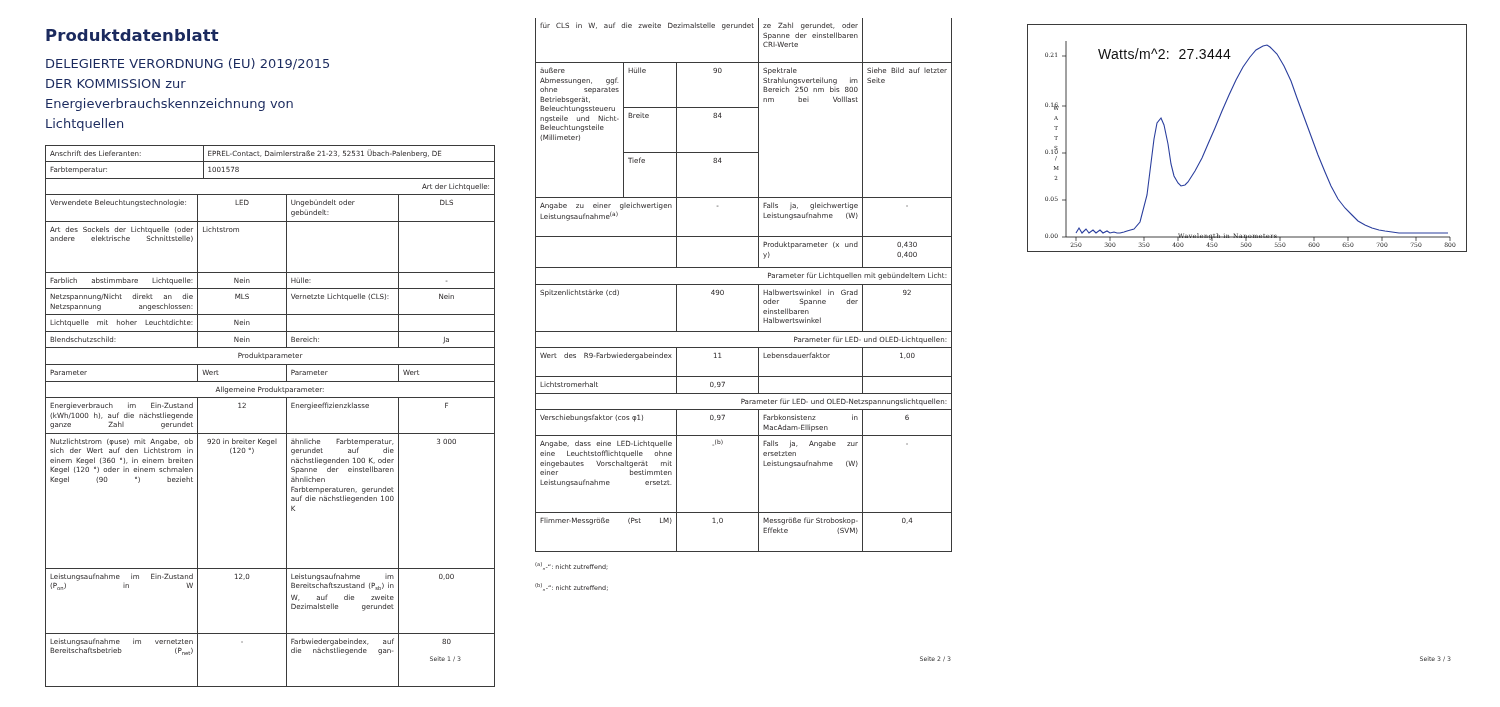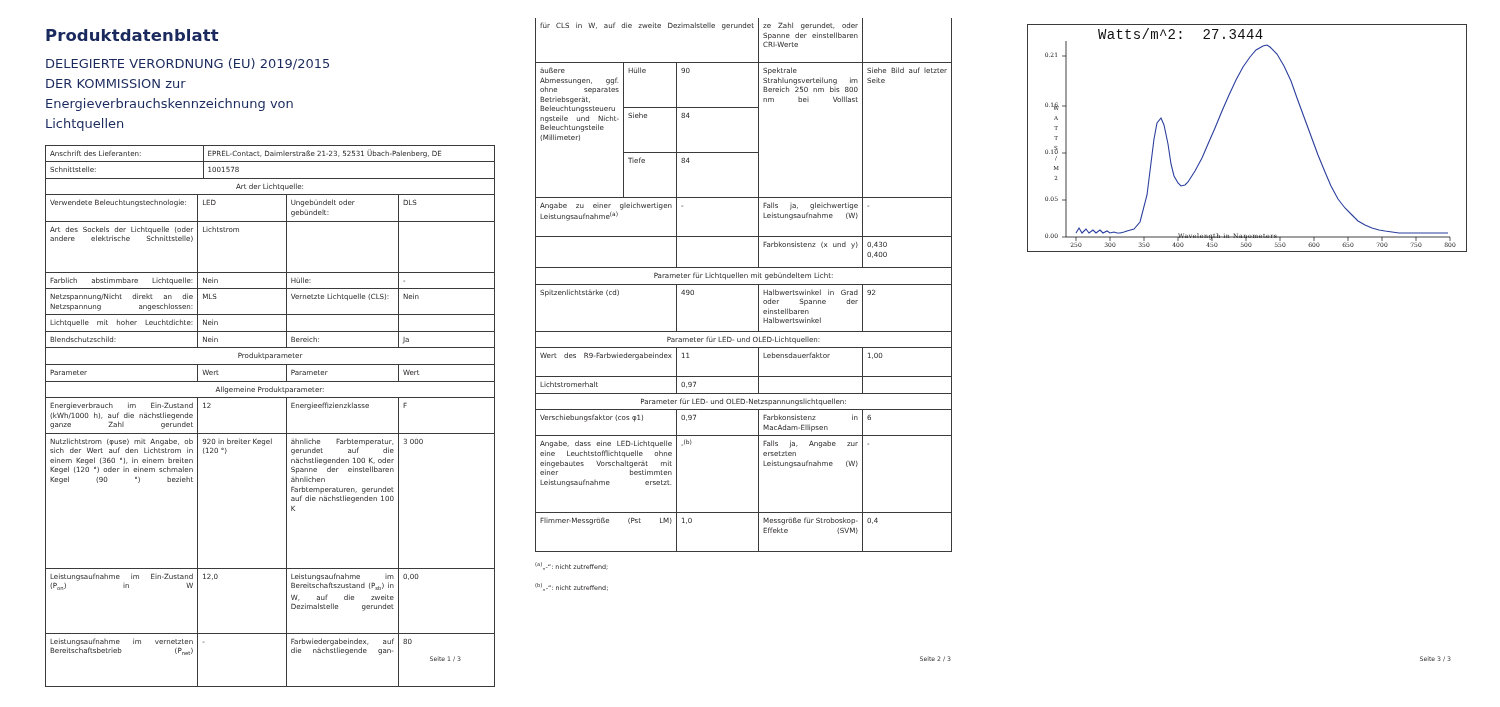--- a/index.html
+++ b/index.html
@@ -51,27 +51,27 @@
     font-size: 7.1px;
     line-height: 1.35;
   }
   table.grid td {
     border: 0.8px solid #3b3b3b;
     padding: 3px 4px 3px 4px;
     vertical-align: top;
     word-wrap: break-word;
     hyphens: auto;
   }
-  td.c { text-align: left; }
+  td.c { text-align: center; }
   td.j { text-align: justify; text-align-last: justify; }
   td.sec {
     text-align: center;
     font-weight: normal;
   }
-  td.secl { text-align: center; margin-top: 36px; }
+  td.secl { text-align: right; margin-top: 36px; }
 
   .ptable { margin: 10px 17px 0 17px; width: 416px; }
 
   .footer {
     position: absolute;
     bottom: 36px;
     right: 17px;
     font-size: 6.2px;
     color: #333;
   }
@@ -90,22 +90,22 @@
     top: 16px;
     width: 440px;
     height: 228px;
     border: 0.8px solid #3b3b3b;
     box-sizing: border-box;
     background: #fff;
   }
   .watts {
     position: absolute;
     left: 70px;
-    top: 2px;
-    font-family: Liberation Mono, monospace;
+    top: 21px;
+    font-family: Liberation Sans, sans-serif;
     font-size: 14px;
     color: #111;
     letter-spacing: .3px;
   }
   .chart-svg { position: absolute; left: 0; top: 0; }
   .ylab {
     position: absolute;
     left: 23px;
     width: 10px;
     font-family: "DejaVu Serif", serif;
@@ -150,21 +150,21 @@
       <colgroup>
           <col style="width:146px">
           <col style="width:270px">
         </colgroup>
       <tbody>
         <tr>
           <td>Anschrift des Lieferanten:</td>
           <td>EPREL-Contact, Daimlerstraße 21-23, 52531 Übach-Palenberg, DE</td>
         </tr>
         <tr>
-          <td>Schnittstelle:</td>
+          <td>Farbtemperatur:</td>
           <td>1001578</td>
         </tr>
         <tr>
           <td colspan="2" class="secl">Art der Lichtquelle:</td>
         </tr>
       </tbody>
     </table>
 
     <table class="grid ptable" style="margin-top:-0.8px">
       <colgroup>
@@ -268,37 +268,37 @@
           <td style="border-top:none"></td>
         </tr>
         <tr>
           <td class="j" rowspan="3" style="height:128px">äußere Abmessungen, ggf. ohne separates Betriebsgerät, Beleuchtungssteuerungsteile und Nicht-Beleuchtungsteile (Millimeter)</td>
           <td>Hülle</td>
           <td class="c">90</td>
           <td class="j" rowspan="3">Spektrale Strahlungsverteilung im Bereich 250 nm bis 800 nm bei Volllast</td>
           <td class="j" rowspan="3">Siehe Bild auf letzter Seite</td>
         </tr>
         <tr>
-          <td>Siehe</td>
+          <td>Breite</td>
           <td class="c">84</td>
         </tr>
         <tr>
           <td>Tiefe</td>
           <td class="c">84</td>
         </tr>
         <tr>
           <td colspan="2" class="j" style="height:32px">Angabe zu einer gleichwertigen Leistungsaufnahme<sup>(a)</sup></td>
           <td class="c">-</td>
           <td class="j">Falls ja, gleichwertige Leistungsaufnahme (W)</td>
           <td class="c">-</td>
         </tr>
         <tr>
           <td colspan="2" style="height:24px"></td>
           <td class="c"></td>
-          <td class="j">Farbkonsistenz (x und y)</td>
+          <td class="j">Produktparameter (x und y)</td>
           <td class="c">0,430<br>0,400</td>
         </tr>
         <tr>
           <td colspan="5" class="secl">Parameter für Lichtquellen mit gebündeltem Licht:</td>
         </tr>
         <tr>
           <td colspan="2">Spitzenlichtstärke (cd)</td>
           <td class="c">490</td>
           <td class="j" style="height:40px">Halbwertswinkel in Grad oder Spanne der einstellbaren Halbwertswinkel</td>
           <td class="c">92</td>

